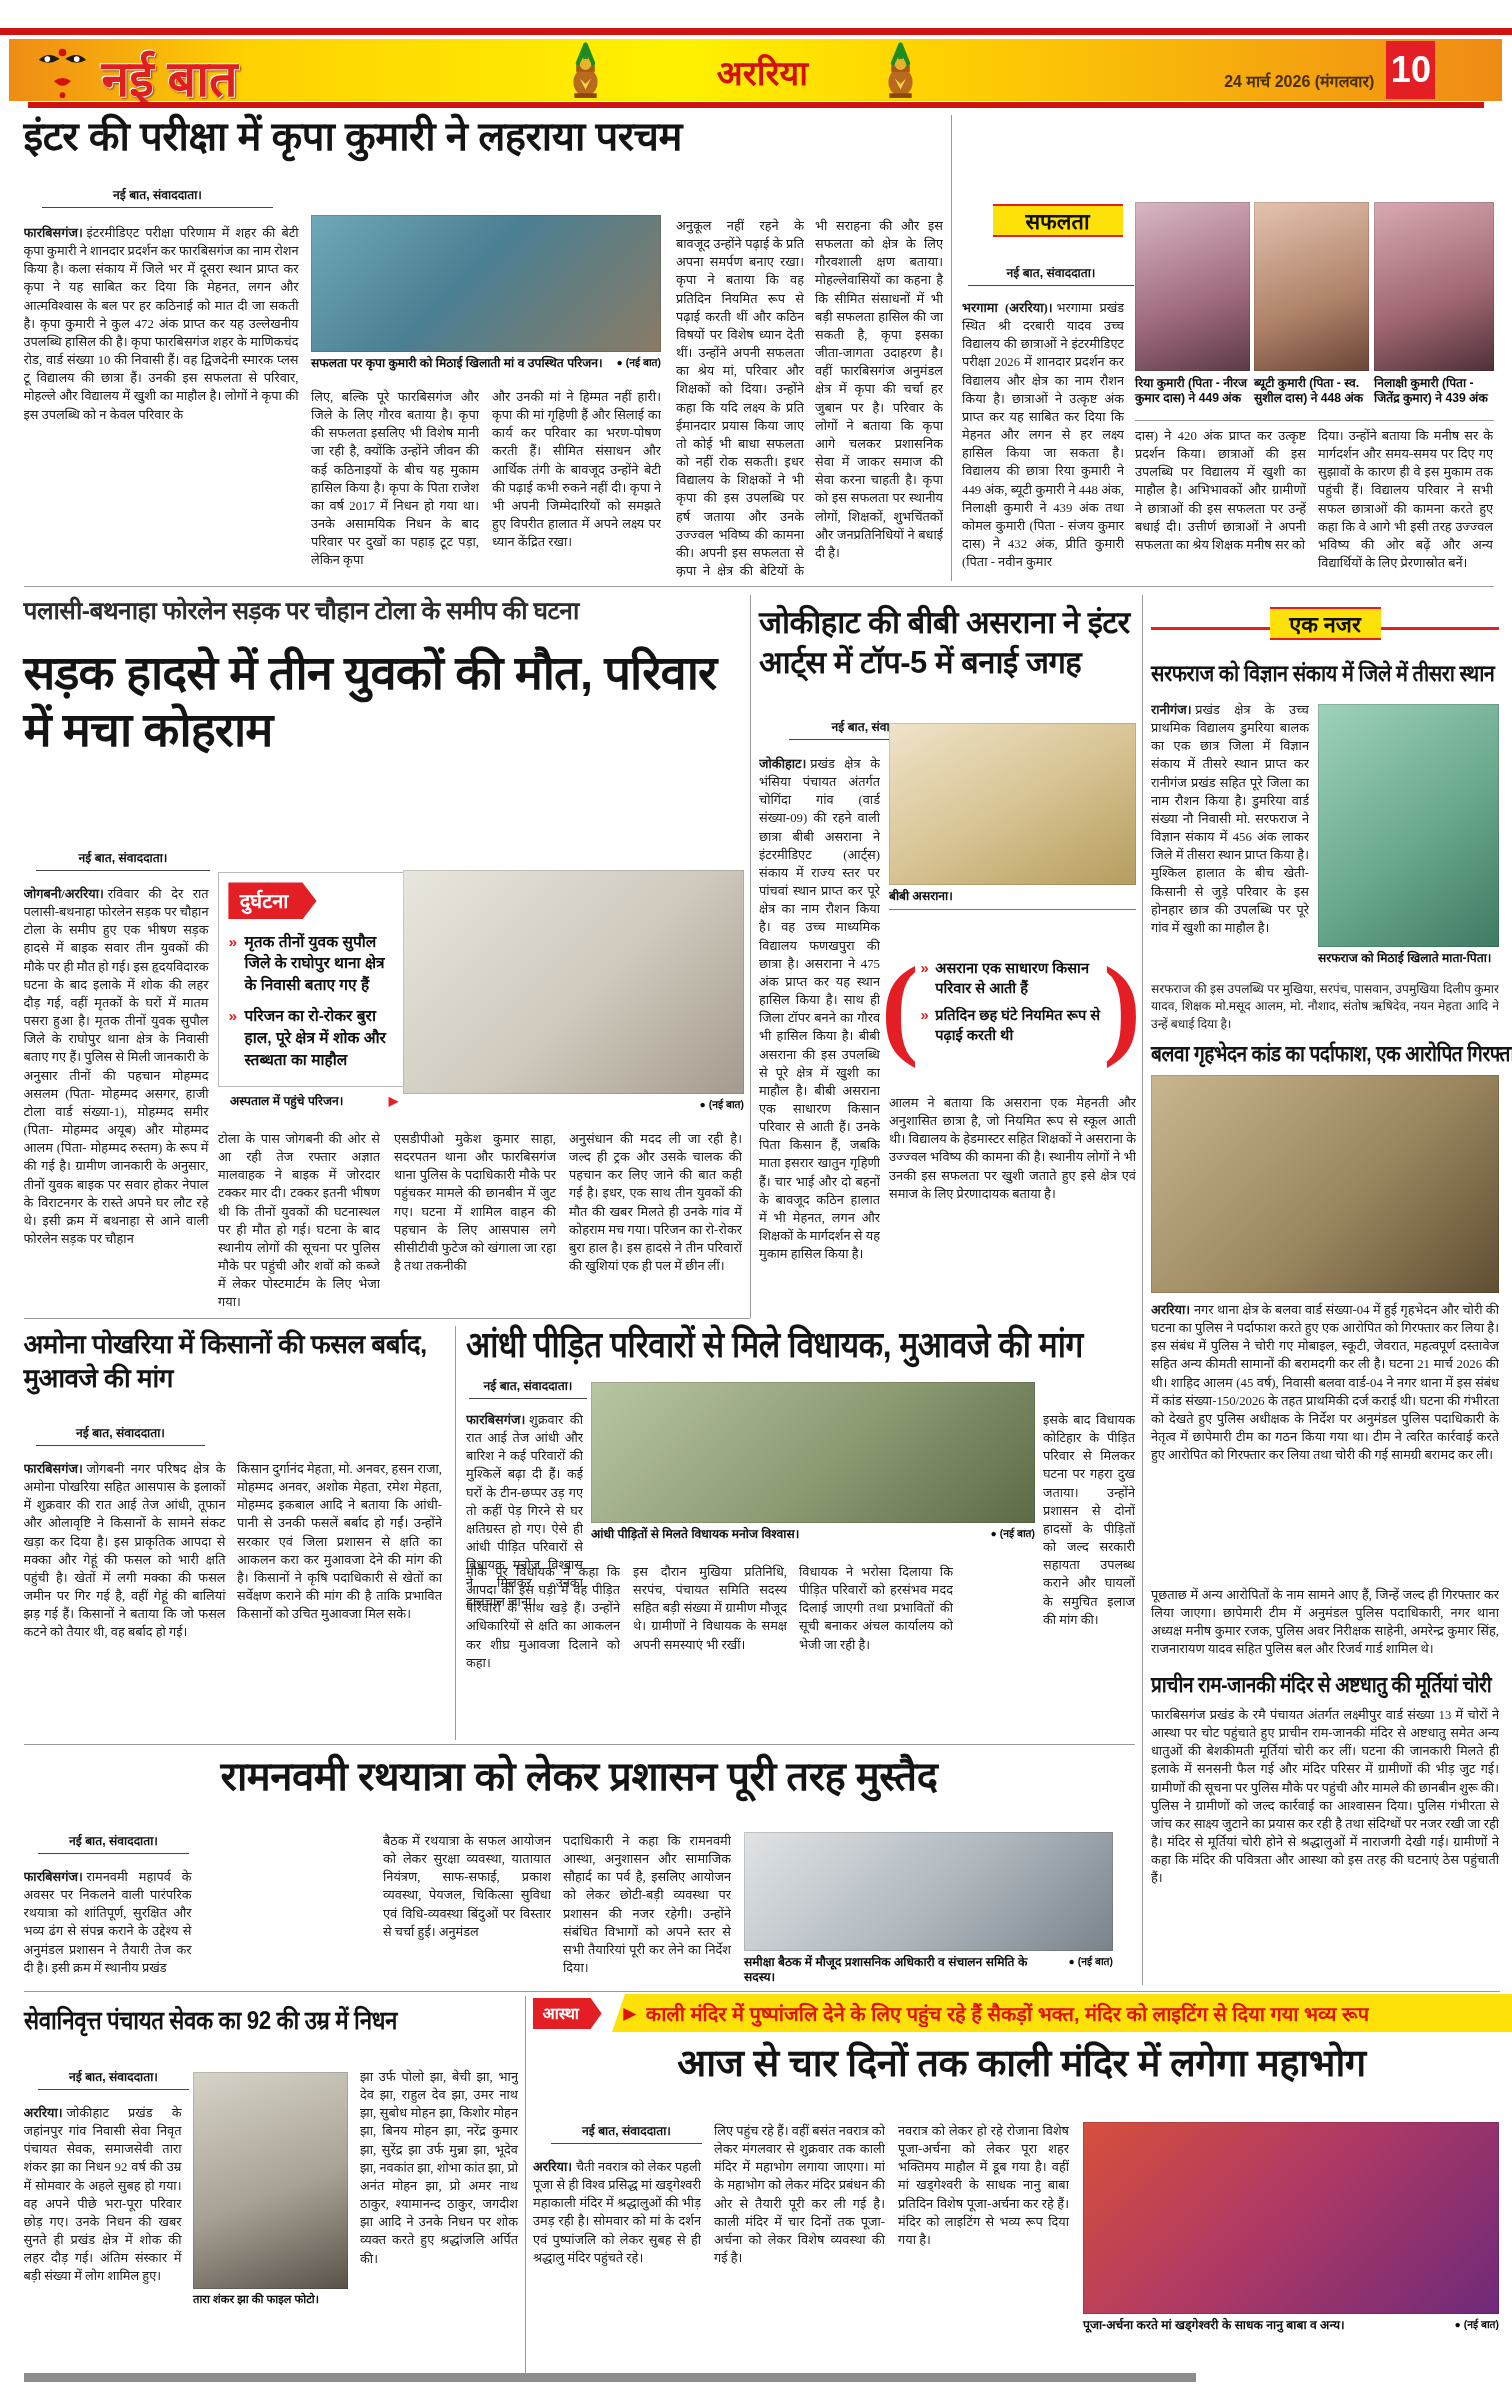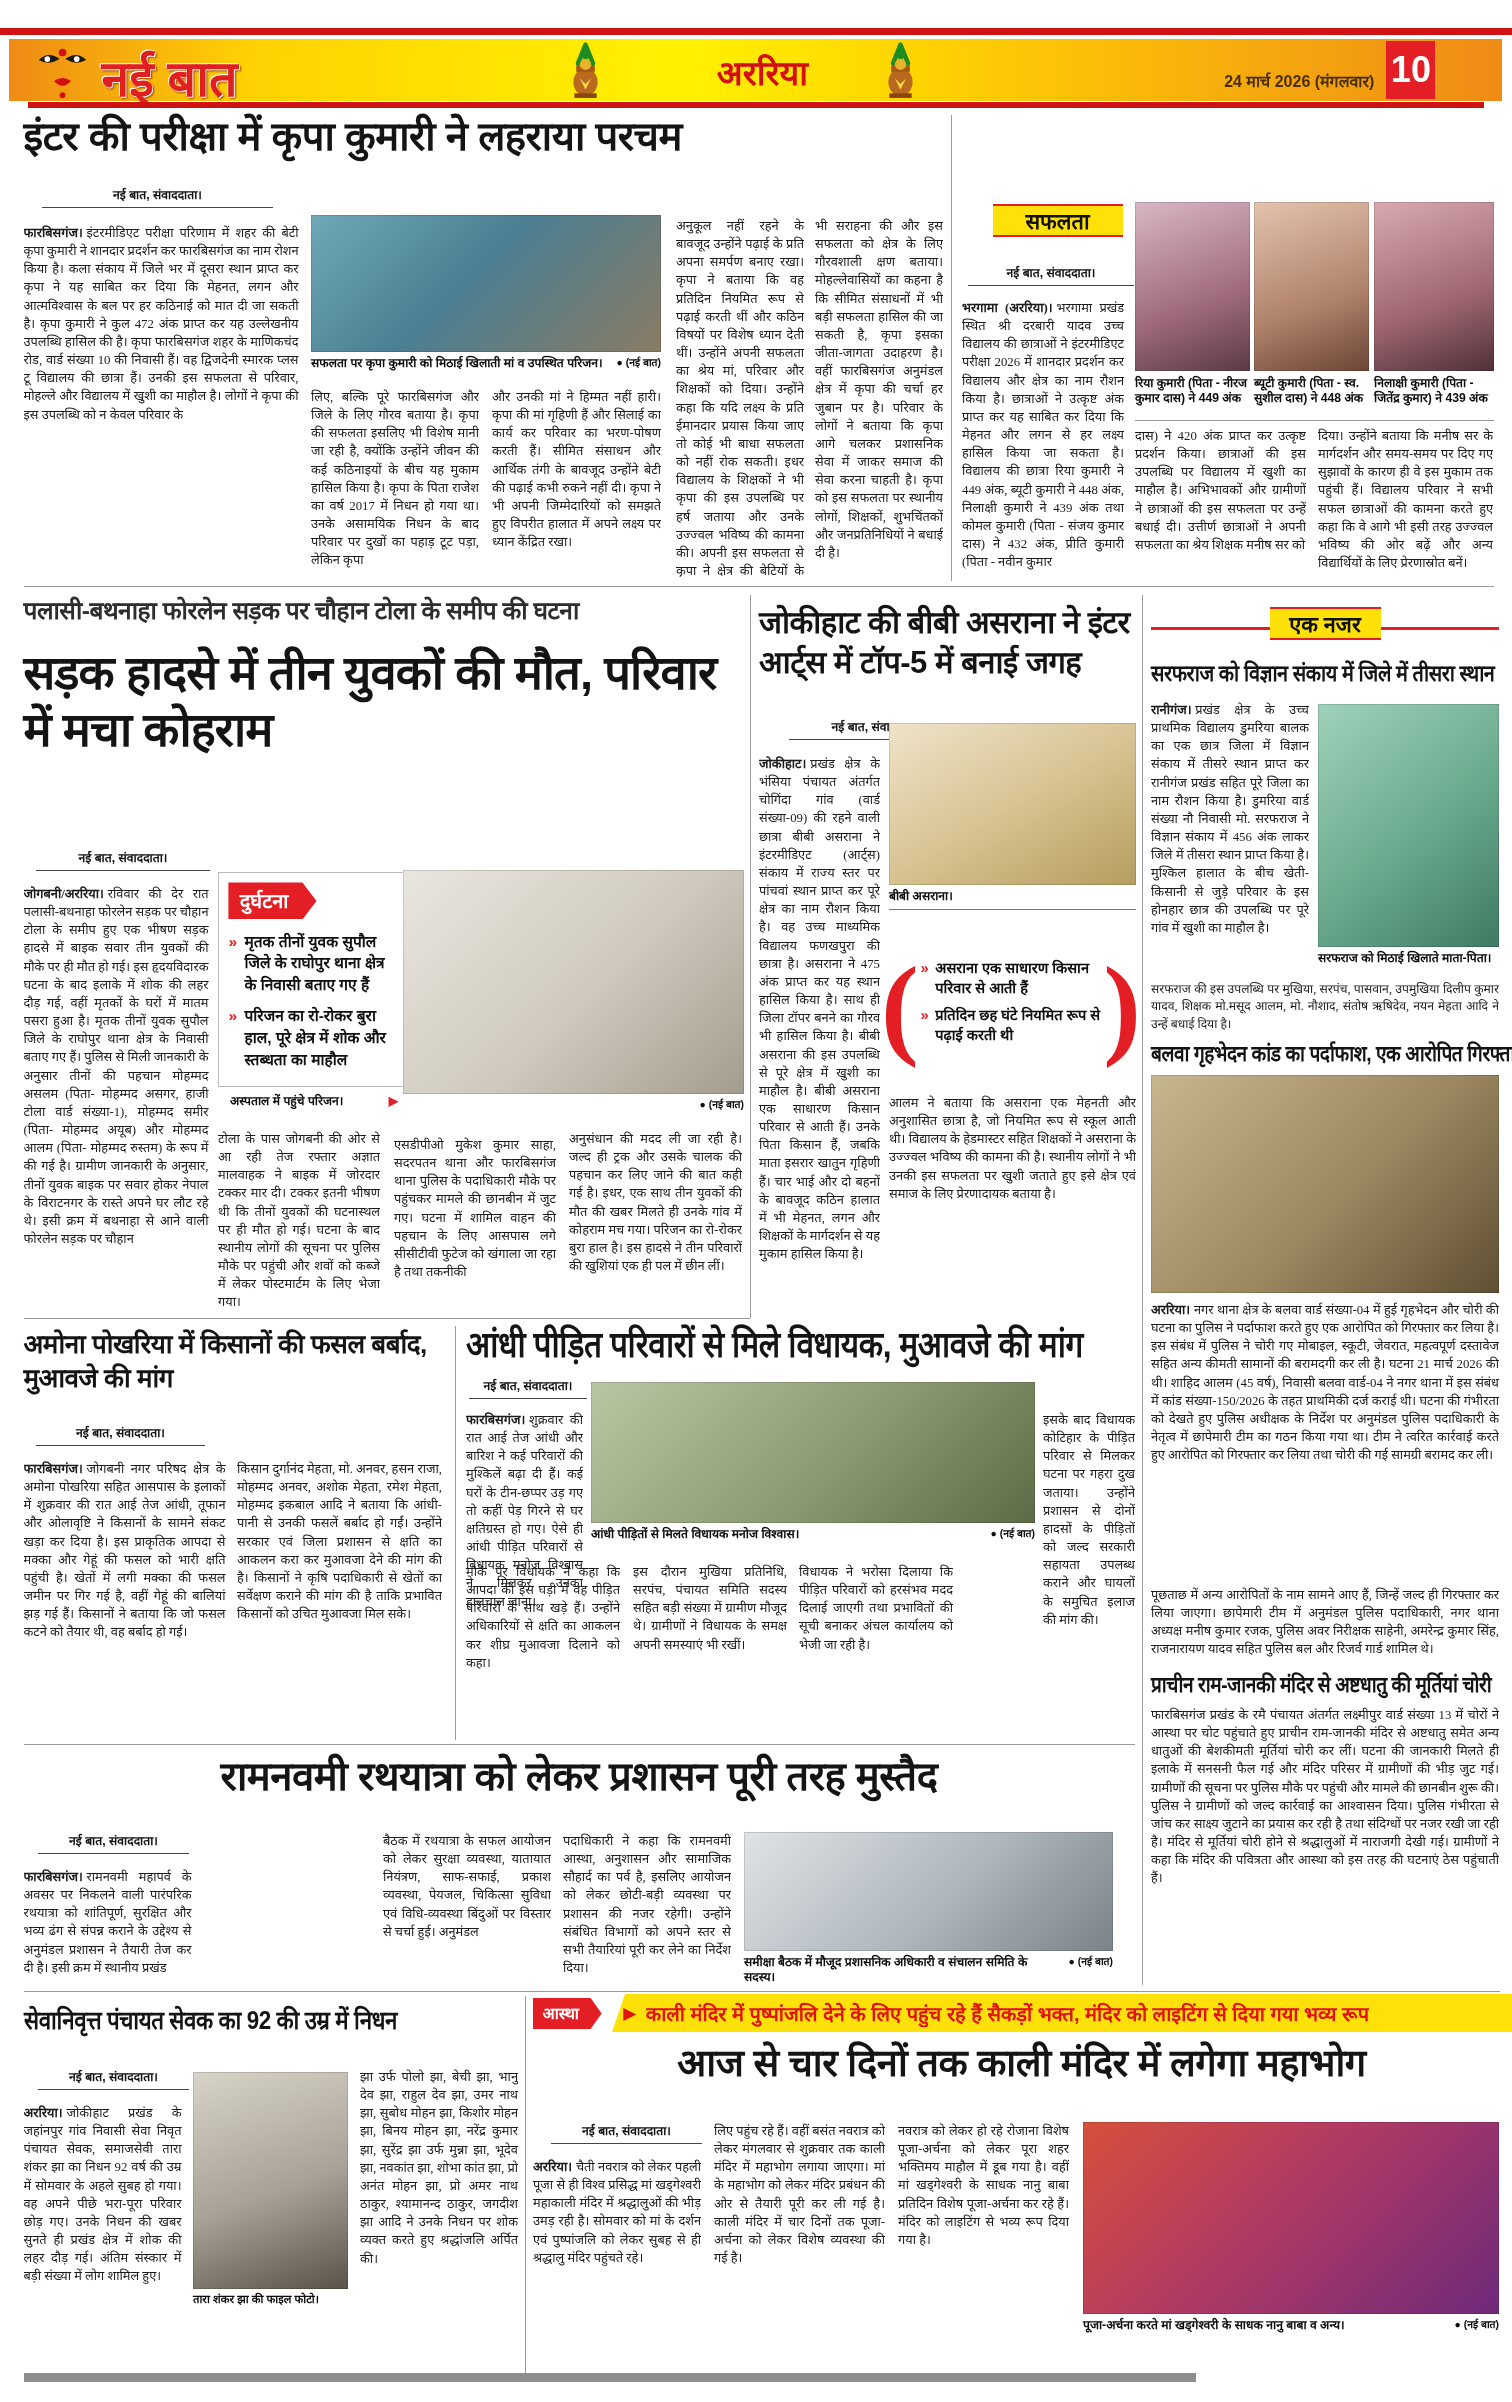--- a/index.html
+++ b/index.html
@@ -153,21 +153,21 @@
   </div>
   <div class="abs cap" style="left:230px;top:1094px;width:168px;">
     <span>अस्पताल में पहुंचे परिजन।</span>
     <span style="color:#e31e24;">▶</span>
   </div>
   <div class="abs photo" style="left:403px;top:870px;width:341px;height:224px;background:linear-gradient(135deg,#e9e6df,#cfc9bd 55%,#a39c8e);"></div>
   <div class="abs cap" style="left:403px;top:1098px;width:341px;justify-content:flex-end;">
     <span class="credit">● (नई बात)</span>
   </div>
   <div class="abs bt" style="left:218px;top:1130px;width:162px;height:185px;">टोला के पास जोगबनी की ओर से आ रही तेज रफ्तार अज्ञात मालवाहक ने बाइक में जोरदार टक्कर मार दी। टक्कर इतनी भीषण थी कि तीनों युवकों की घटनास्थल पर ही मौत हो गई। घटना के बाद स्थानीय लोगों की सूचना पर पुलिस मौके पर पहुंची और शवों को कब्जे में लेकर पोस्टमार्टम के लिए भेजा गया।</div>
-  <div class="abs bt" style="left:394px;top:1130px;width:162px;height:185px;margin-top:6px;">एसडीपीओ मुकेश कुमार साहा, सदरपतन थाना और फारबिसगंज थाना पुलिस के पदाधिकारी मौके पर पहुंचकर मामले की छानबीन में जुट गए। घटना में शामिल वाहन की पहचान के लिए आसपास लगे सीसीटीवी फुटेज को खंगाला जा रहा है तथा तकनीकी</div>
+  <div class="abs bt" style="left:394px;top:1130px;width:162px;height:185px;">एसडीपीओ मुकेश कुमार साहा, सदरपतन थाना और फारबिसगंज थाना पुलिस के पदाधिकारी मौके पर पहुंचकर मामले की छानबीन में जुट गए। घटना में शामिल वाहन की पहचान के लिए आसपास लगे सीसीटीवी फुटेज को खंगाला जा रहा है तथा तकनीकी</div>
   <div class="abs bt" style="left:569px;top:1130px;width:173px;height:185px;">अनुसंधान की मदद ली जा रही है। जल्द ही ट्रक और उसके चालक की पहचान कर लिए जाने की बात कही गई है। इधर, एक साथ तीन युवकों की मौत की खबर मिलते ही उनके गांव में कोहराम मच गया। परिजन का रो-रोकर बुरा हाल है। इस हादसे ने तीन परिवारों की खुशियां एक ही पल में छीन लीं।</div>
 
   <div class="abs vline" style="left:750px;top:595px;height:723px;"></div>
 
   <div class="abs hl" style="left:759px;top:603px;width:379px;font-size:31px;line-height:1.3;">जोकीहाट की बीबी असराना ने इंटर आर्ट्स में टॉप-5 में बनाई जगह</div>
   <div class="abs byline" style="left:789px;top:718px;width:174px;">नई बात, संवाददाता।</div>
   <div class="abs bt" style="left:759px;top:755px;width:121px;height:561px;">
     <span class="dl">जोकीहाट।</span><span>प्रखंड क्षेत्र के भंसिया पंचायत अंतर्गत चोगिंदा गांव (वार्ड संख्या-09) की रहने वाली छात्रा बीबी असराना ने इंटरमीडिएट (आर्ट्स) संकाय में राज्य स्तर पर पांचवां स्थान प्राप्त कर पूरे क्षेत्र का नाम रौशन किया है। वह उच्च माध्यमिक विद्यालय फणखपुरा की छात्रा है। असराना ने 475 अंक प्राप्त कर यह स्थान हासिल किया है। साथ ही जिला टॉपर बनने का गौरव भी हासिल किया है। बीबी असराना की इस उपलब्धि से पूरे क्षेत्र में खुशी का माहौल है। बीबी असराना एक साधारण किसान परिवार से आती हैं। उनके पिता किसान हैं, जबकि माता इसरार खातुन गृहिणी हैं। चार भाई और दो बहनों के बावजूद कठिन हालात में भी मेहनत, लगन और शिक्षकों के मार्गदर्शन से यह मुकाम हासिल किया है।</span>
   </div>
   <div class="abs photo" style="left:889px;top:723px;width:247px;height:162px;background:linear-gradient(150deg,#efe3c9,#d8c494 50%,#b59d5f);"></div>

